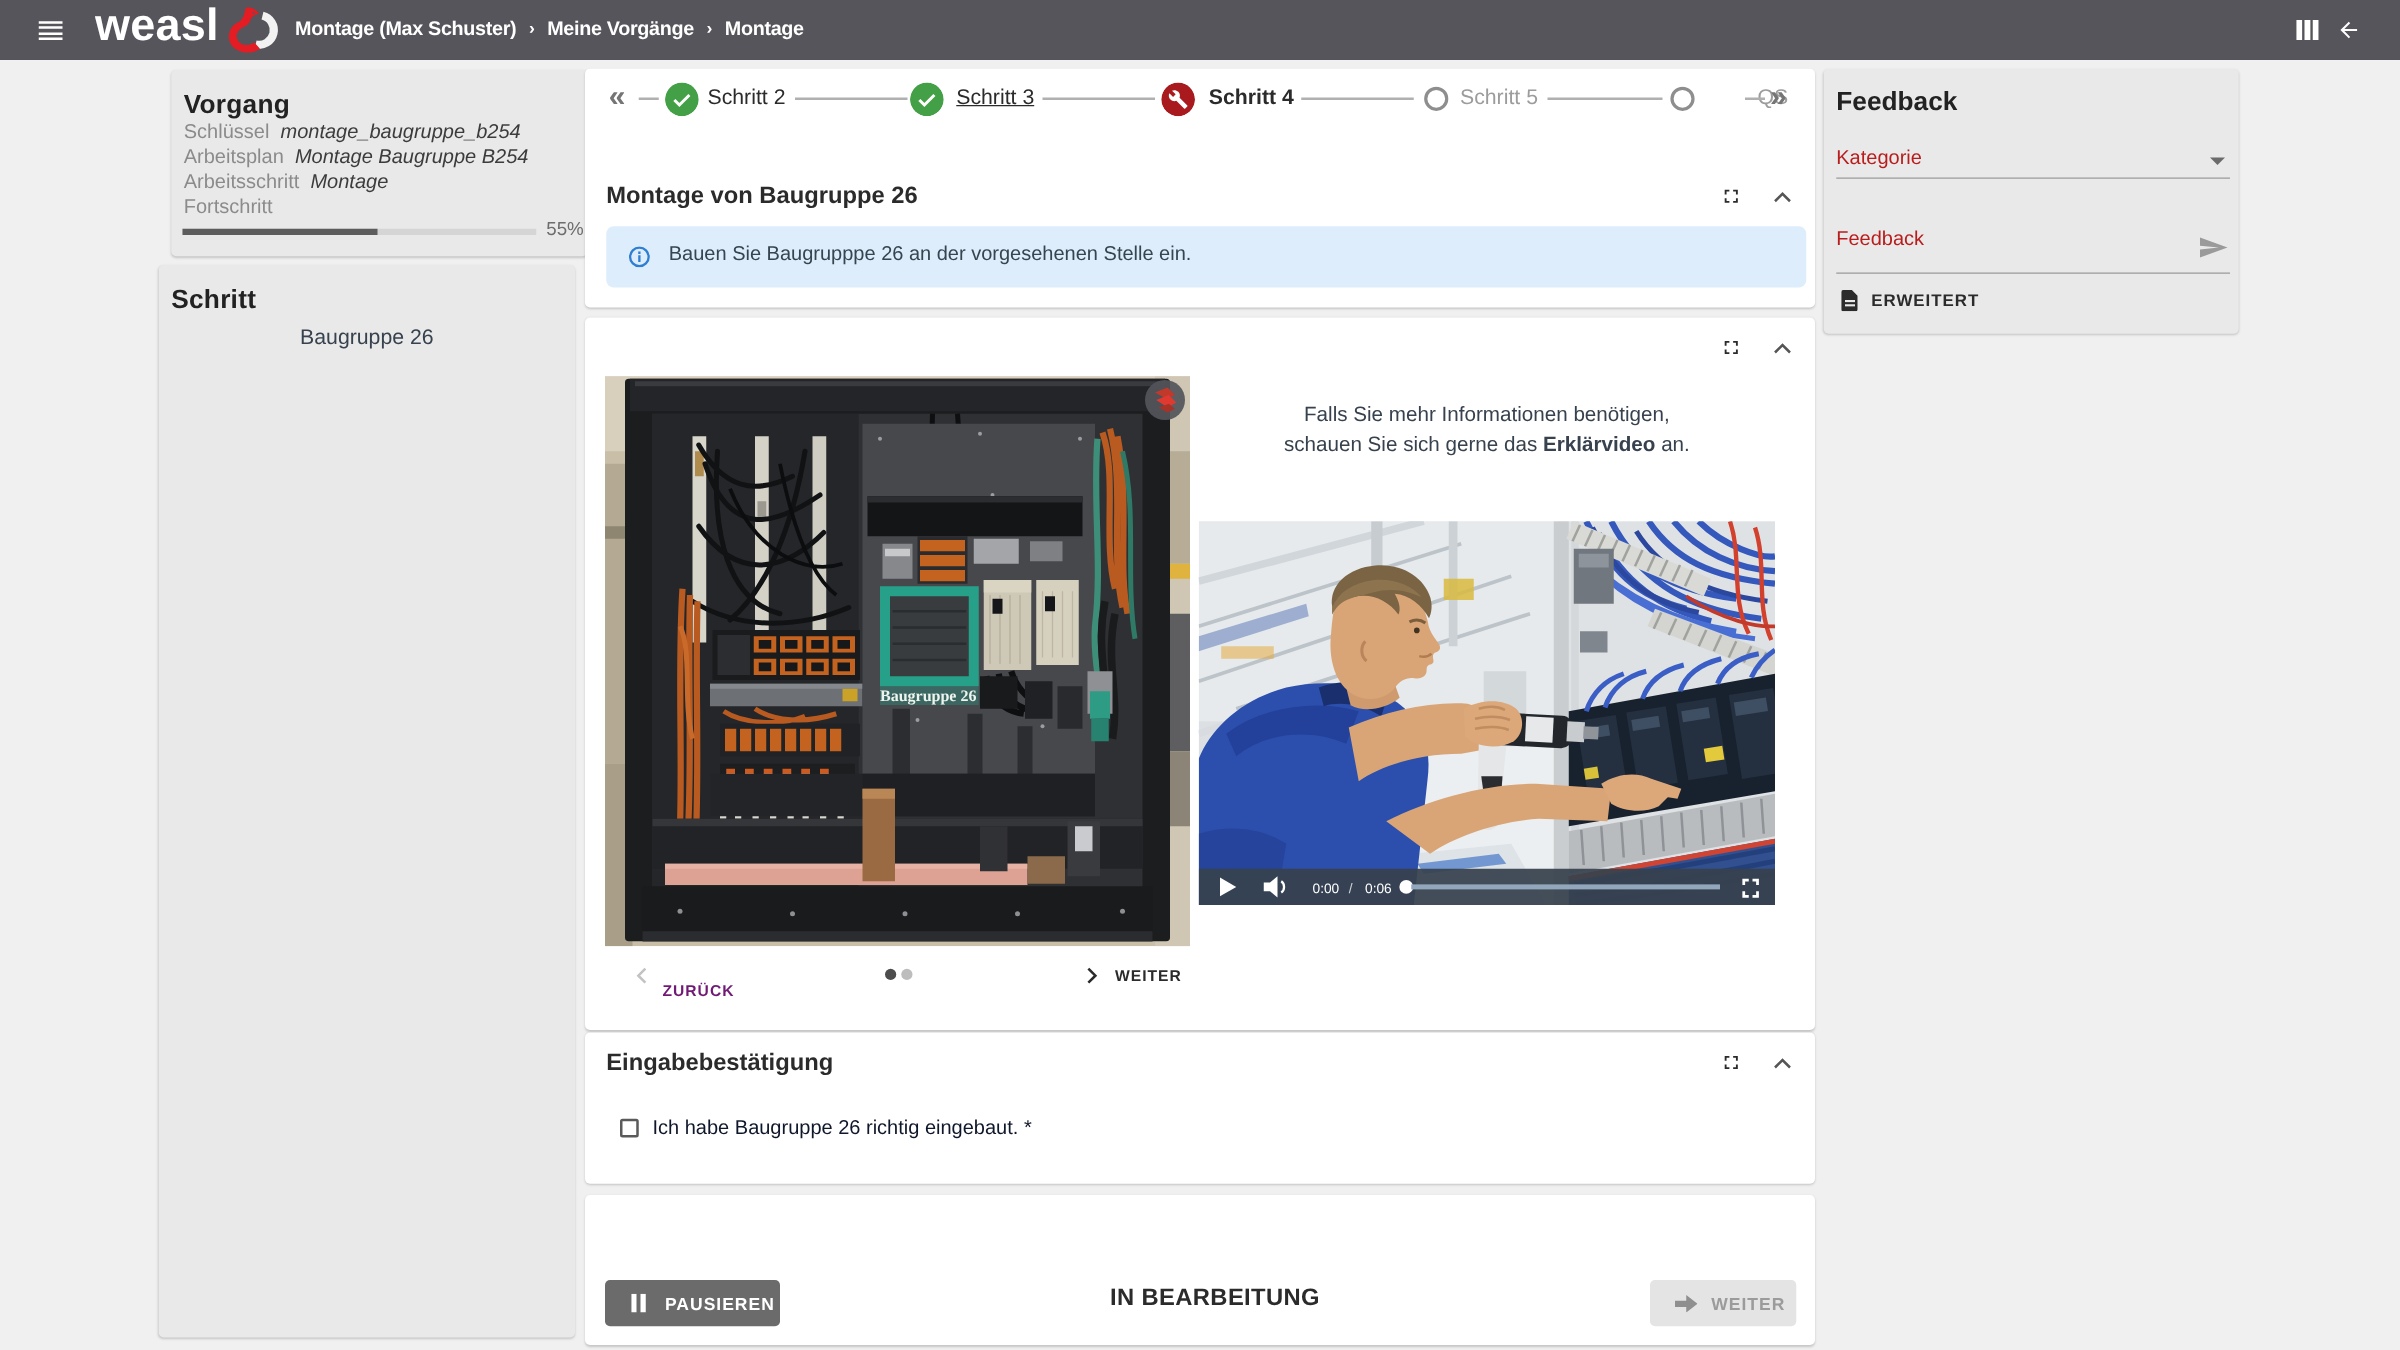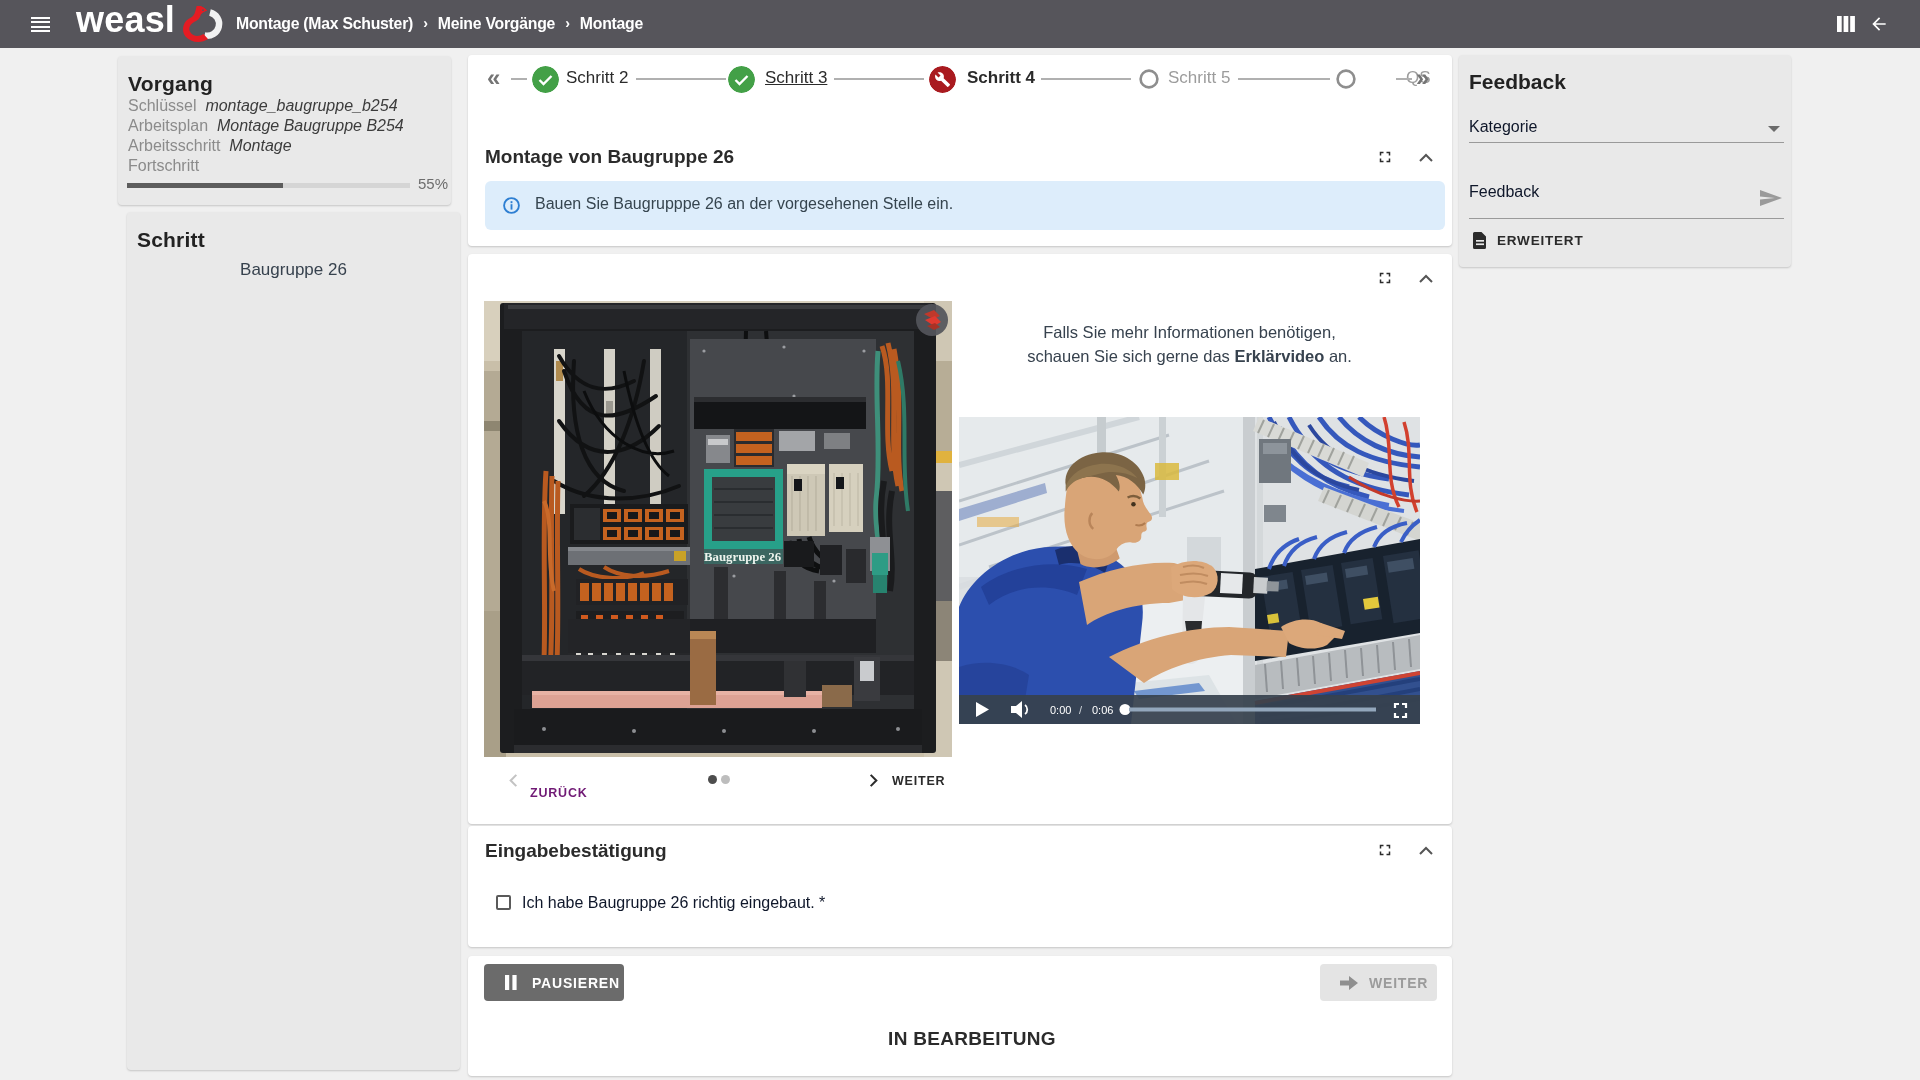--- a/index.html
+++ b/index.html
@@ -14,36 +14,36 @@
 #logo { position:absolute; left:76px; top:-1px; color:#fff; font-size:36px; font-weight:bold; letter-spacing:0.2px; }
 #crumb { position:absolute; left:236px; top:14.5px; color:#fff; font-size:15.8px; font-weight:bold; letter-spacing:-0.25px; }
 #crumb span.sep { font-weight:bold; margin:0 6px; font-size:14px; position:relative; top:-1px; }
 
 
 .card { position:absolute; border-radius:4px; box-shadow:0 1px 2px rgba(0,0,0,0.18); }
 .graycard { background:#e9e9e9; }
 .whitecard { background:#ffffff; }
 
 
-#vorgang { left:118px; top:56px; width:333px; height:149px; }
+#vorgang { left:137px; top:56px; width:333px; height:149px; }
 #vorgang h2 { font-size:21px; color:#222; padding:16px 0 0 10px; letter-spacing:0.2px;}
 .kv { font-size:16px; color:#8b8b8b; line-height:19.9px; margin:0 0 0 10px; }
 .kv i { color:#3c3c3c; }
 #pbar { position:absolute; left:9px; top:127px; width:283px; height:5px; background:#d5d5d5; }
 #pbar div { width:55%; height:5px; background:#5d5d5d; }
 #ppct { position:absolute; left:300px; top:119px; font-size:15px; color:#6d6d6d; }
 
 #material { left:127px; top:212px; width:333px; height:858px; }
 #material h2 { font-size:21px; color:#222; padding:16px 0 0 10px; letter-spacing:0.2px;}
 #material .mat { text-align:center; font-size:17px; color:#37424e; margin-top:8px; }
 
 
 #feedback { left:1459px; top:55px; width:332px; height:212px; }
 #feedback h2 { font-size:21px; color:#222; padding:15px 0 0 10px; }
-.fldlabel { position:absolute; left:10px; font-size:16px; color:#0f172a; }
+.fldlabel { position:absolute; left:10px; font-size:16px; color:#b91c1c; }
 .uline { position:absolute; left:10px; width:315px; height:1px; background:#9a9a9a; }
 #kat-arrow { position:absolute; left:1768px; top:126px; width:0; height:0; border-left:6px solid transparent; border-right:6px solid transparent; border-top:6px solid #6b6b6b; }
 #send { position:absolute; left:1759px; top:189px; }
 #erwrow { position:absolute; left:1473px; top:233px; color:#2b2b2b; font-size:13.5px; font-weight:bold; letter-spacing:0.8px; }
 
 
 #card1 { left:468px; top:55px; width:984px; height:191px; }
 #card2 { left:468px; top:254px; width:984px; height:570px; }
 #card3 { left:468px; top:826px; width:984px; height:121px; }
 #card4 { left:468px; top:956px; width:984px; height:120px; }
@@ -74,21 +74,21 @@
 #zur { position:absolute; left:62px; top:16px; color:#701a75; font-size:12.5px; font-weight:bold; letter-spacing:0.8px; }
 #wei { position:absolute; left:424px; top:4px; color:#2b2b2b; font-size:12.5px; font-weight:bold; letter-spacing:0.8px; }
 .dot { position:absolute; top:5px; width:9px; height:9px; border-radius:50%; }
 
 
 #etitle { position:absolute; left:485px; top:840px; font-size:19px; font-weight:bold; color:#2b2b2b; }
 #cbx { position:absolute; left:496px; top:895px; width:15px; height:15px; border:2px solid #5a5a5a; border-radius:2px; }
 #cbxlabel { position:absolute; left:522px; top:894px; font-size:16px; color:#0f172a; }
 
 
-.btn { position:absolute; top:964px; height:37px; border-radius:4px; font-weight:bold; font-size:14px; letter-spacing:0.8px; display:flex; align-items:center; }
+.btn { position:absolute; top:1024px; height:37px; border-radius:4px; font-weight:bold; font-size:14px; letter-spacing:0.8px; display:flex; align-items:center; }
 #pausebtn { left:484px; width:140px; background:#6b6b6b; color:#fff; }
 #statuslbl { position:absolute; left:480px; top:1028px; width:984px; text-align:center; font-size:19px; font-weight:bold; color:#2b2b2b; letter-spacing:0.3px; }
 #weiterbtn { left:1320px; width:117px; background:#e4e4e4; color:#9b9b9b; }
 </style>
 </head>
 <body>
 
 <div id="appbar">
   <div id="hamb">
       <div></div>

